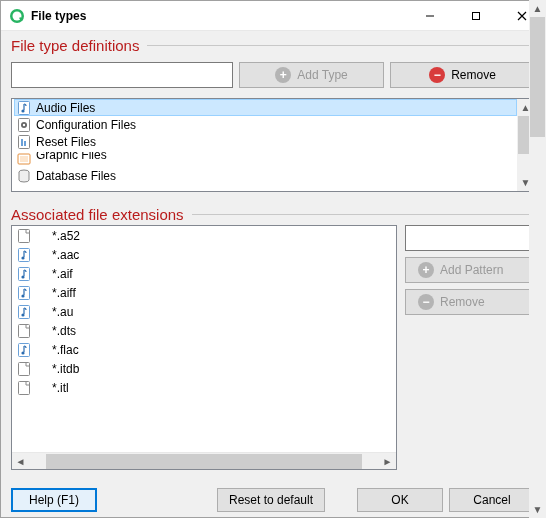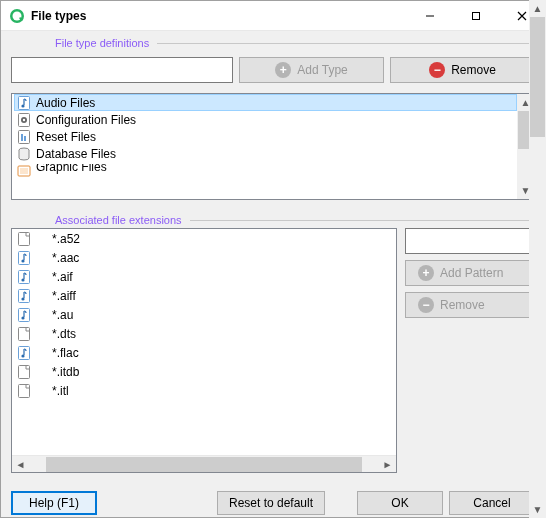--- a/index.html
+++ b/index.html
@@ -3,34 +3,34 @@
 <meta charset="utf-8">
 <style>
 * { margin: 0; padding: 0; box-sizing: border-box; }
 body { width: 546px; height: 518px; font-family: "Segoe UI", Tahoma, sans-serif; font-size: 12px; background: #f0f0f0; border: 1px solid #a0a0a0; overflow: hidden; color: #000; }
 .titlebar { height: 30px; background: #fff; display: flex; align-items: center; padding-left: 8px; border-bottom: 1px solid #e8e8e8; font-weight: bold; }
 .titlebar .app-icon { width: 16px; height: 16px; margin-right: 6px; }
 .titlebar .title { flex: 1; font-size: 12px; color: #000; }
 .titlebar .win-btns { display: flex; height: 100%; }
 .titlebar .win-btn { width: 46px; display: flex; align-items: center; justify-content: center; font-size: 14px; color: #000; }
 .section-title { display: flex; align-items: center; padding: 6px 10px 2px; }
-.section-title span { font-size: 11px; color: #8b5cf6; padding-right: 8px; margin-left: 44px; }
+.section-title span { font-size: 15px; color: #b91c1c; padding-right: 8px; }
 .section-title .rule { flex: 1; height: 1px; background: #c8c8c8; }
 .top-controls { display: flex; gap: 6px; padding: 6px 10px; align-items: center; }
 .text-input { height: 26px; background: #fff; border: 1px solid #7a7a7a; padding: 2px 4px; font-size: 12px; }
 .top-controls .text-input { flex: 1; }
 .btn { height: 26px; display: flex; align-items: center; gap: 6px; padding: 0 12px; border: 1px solid #adadad; background: #e1e1e1; font-size: 12px; }
 .btn.disabled { color: #9a9a9a; }
 .btn .circle { width: 16px; height: 16px; border-radius: 50%; display: flex; align-items: center; justify-content: center; font-size: 12px; font-weight: bold; color: #fff; }
 .btn .circle.gray { background: #b4b4b4; }
 .btn .circle.red { background: #d83c3c; }
 .btn.add-type { width: 145px; justify-content: center; }
 .btn.remove { width: 145px; justify-content: center; color: #000; }
 .list-outer { margin: 4px 10px 8px; border: 1px solid #828790; background: #fff; position: relative; }
-.type-list { height: 105px; overflow: hidden; padding-left: 2px; position: relative; }
+.type-list { height: 92px; overflow: hidden; padding-left: 2px; position: relative; }
 .type-row { height: 17px; display: flex; align-items: center; padding: 0 2px; font-size: 12px; gap: 4px; }
 .type-row.selected { background: #cce8ff; outline: 1px solid #99d1ff; outline-offset: -1px; }
 .type-icon { width: 16px; height: 16px; flex-shrink: 0; }
 .assoc-wrap { display: flex; gap: 8px; padding: 0 10px 10px; height: 255px; }
 .ext-list-outer { flex: 1; border: 1px solid #828790; background: #fff; display: flex; flex-direction: column; }
 .ext-list { flex: 1; overflow: hidden; padding-left: 2px; position: relative; }
 .ext-row { height: 19px; display: flex; align-items: center; padding: 0 2px; gap: 20px; font-size: 12px; }
 .hscroll { height: 17px; border-top: 1px solid #e8e8e8; display: flex; align-items: center; justify-content: space-between; background: #f0f0f0; font-size: 10px; }
 .hscroll .thumb { flex: 1; margin: 0 17px; height: 15px; background: #cdcdcd; }
 .hscroll .arrow { width: 17px; text-align: center; color: #606060; }
@@ -151,29 +151,29 @@
         <span class="">Configuration Files</span>
       </div>
       <div class="type-row">
         <svg class="type-icon" viewBox="0 0 16 16">
           <use href="#ic-data"></use>
         </svg>
         <span class="">Reset Files</span>
       </div>
       <div class="type-row">
         <svg class="type-icon" viewBox="0 0 16 16">
+          <use href="#ic-graphic"></use>
+        </svg>
+        <span class="cutoff">Graphic Files</span>
+      </div>
+      <div class="type-row">
+        <svg class="type-icon" viewBox="0 0 16 16">
           <use href="#ic-database"></use>
         </svg>
         <span class="">Database Files</span>
-      </div>
-      <div class="type-row">
-        <svg class="type-icon" viewBox="0 0 16 16">
-          <use href="#ic-graphic"></use>
-        </svg>
-        <span class="cutoff">Graphic Files</span>
       </div>
     </div>
   <div class="vscroll">
     <div class="arrow">▲</div>
     <div class="track">
         <div class="thumb"></div>
       </div>
     <div class="arrow">▼</div>
   </div>
 </div>

